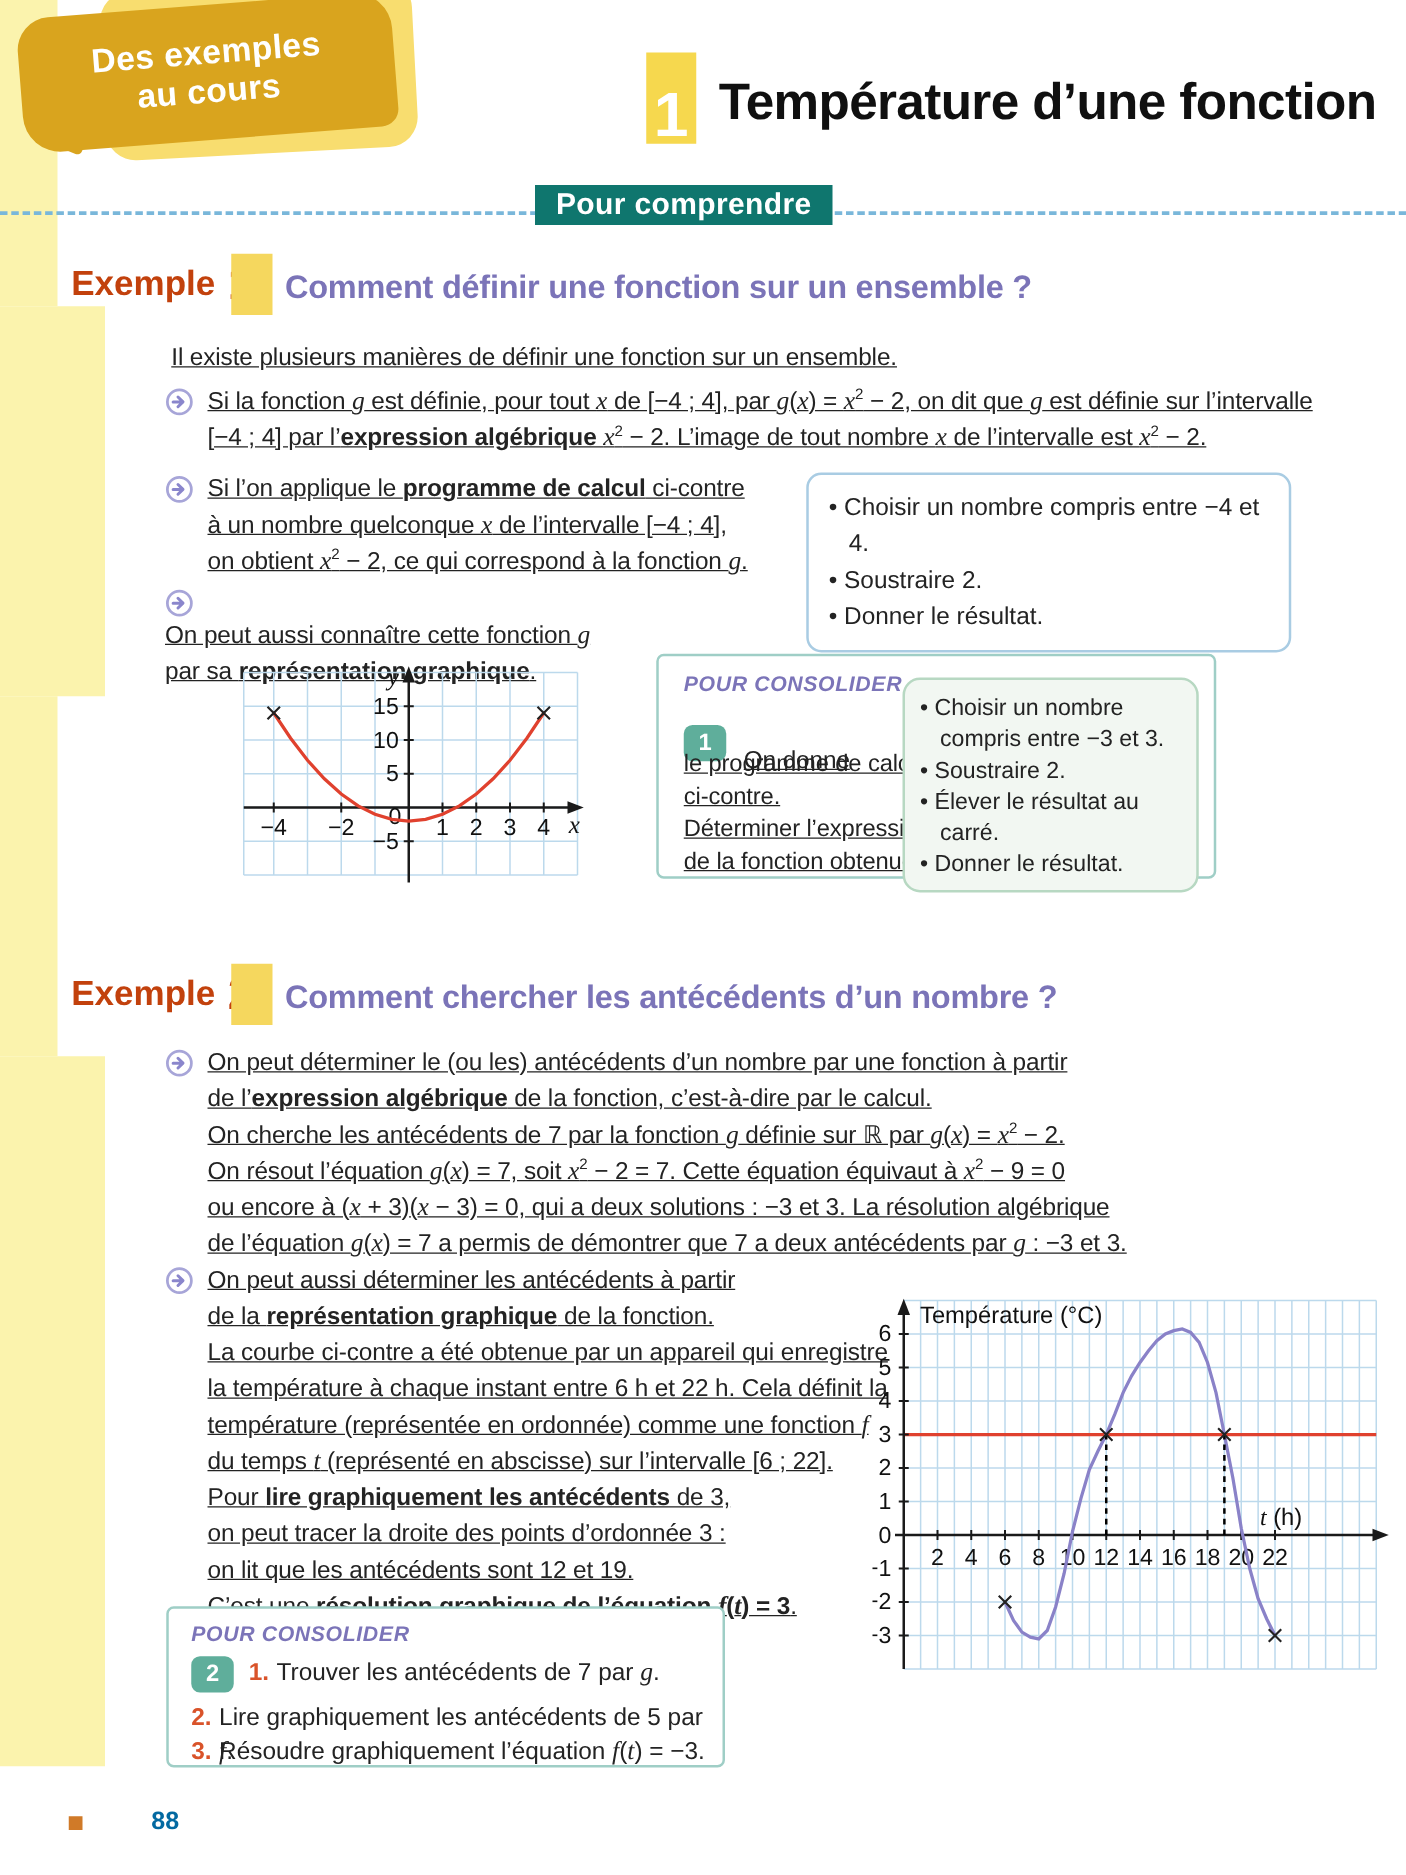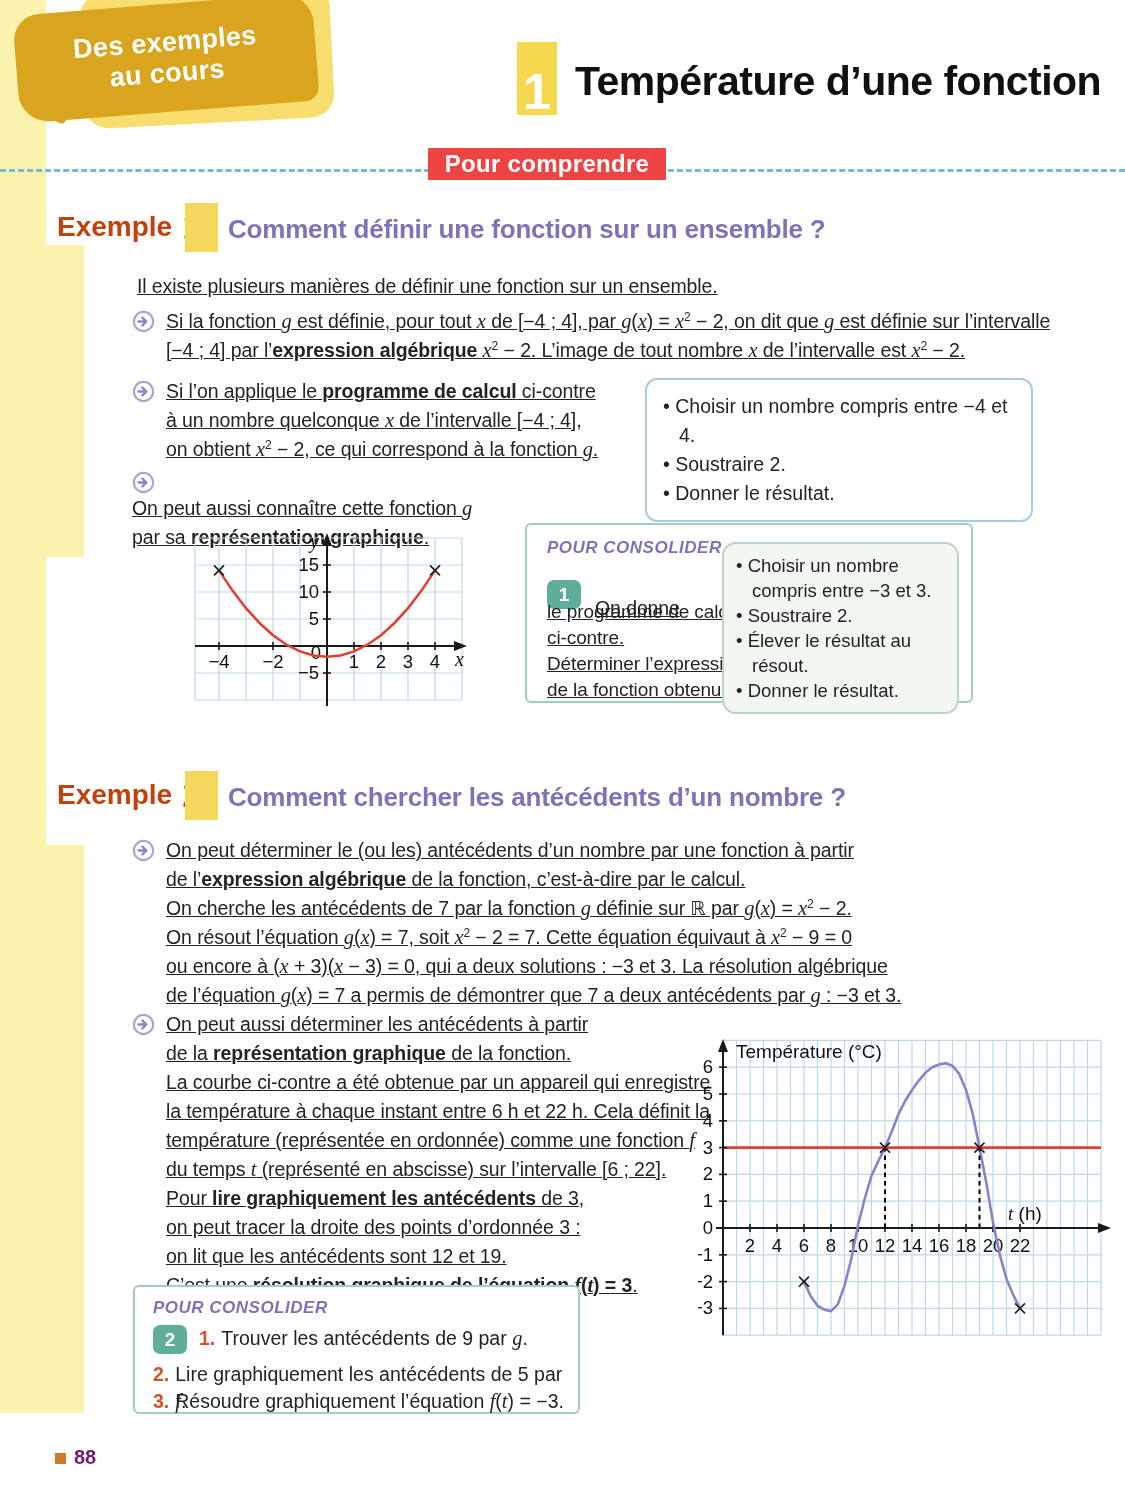--- a/index.html
+++ b/index.html
@@ -7,21 +7,21 @@
   .abs{position:absolute;}
   .ribbon{background:#fbf3ad;}
   .badge-light{background:#f8dd6f;border-radius:24px;transform:rotate(-3deg);}
   .badge{background:#d9a41e;border-radius:26px 30px 14px 30px;transform:rotate(-4.5deg);display:flex;flex-direction:column;align-items:center;justify-content:center;}
   .badge-tail{background:#d9a41e;transform:rotate(22deg);border-radius:4px;}
   .badge-line{color:#fff;font-weight:700;font-size:27px;line-height:31px;letter-spacing:.3px;}
   .chapter-box{background:#f6d84e;display:flex;align-items:flex-end;justify-content:center;}
   .chapter-num{color:#fff;font-weight:700;font-size:50px;line-height:46px;}
   .page-title{font-size:41px;font-weight:700;color:#101010;letter-spacing:-0.5px;}
   .divider{border-top:3px dashed #79b7da;height:0;}
-  .banner{background:#ef4444;color:#fff;font-weight:700;font-size:24px;display:flex;align-items:center;justify-content:center;letter-spacing:.3px;}
+  .banner{background:#0f766e;color:#fff;font-weight:700;font-size:24px;display:flex;align-items:center;justify-content:center;letter-spacing:.3px;}
   .ex-label{display:flex;align-items:center;color:#c2410c;font-weight:700;font-size:28px;}
   .ex-num{font-size:37px;margin-left:10px;}
   .ex-square{background:#f5d75e;}
   .ex-heading{color:#7b74b8;font-weight:700;font-size:26px;letter-spacing:-0.2px;}
   .ptext{font-size:19.5px;line-height:29px;letter-spacing:-0.1px;color:#232323;text-decoration:underline;}
   .bullet{display:flex;}
   .bicon{flex:0 0 auto;margin-top:3px;margin-right:11px;}
   .seg-b{font-weight:700;}
   .seg-i{font-style:italic;font-family:"Liberation Serif","DejaVu Serif",serif;font-size:1.05em;}
   .seg-bi{font-weight:700;font-style:italic;font-family:"Liberation Serif","DejaVu Serif",serif;font-size:1.05em;}
@@ -30,21 +30,21 @@
   .prog-item{font-size:19.5px;line-height:29px;padding-left:16px;text-indent:-16px;}
   .prog-item::before{content:"• ";}
   .progbox.inner{border-color:#b7d8c2;background:#f2f7f2;border-radius:14px;padding:9px 12px;}
   .progbox.inner .prog-item{font-size:18.5px;line-height:25px;}
   .consbox{border:2px solid #9fcec6;border-radius:6px;background:#fff;box-sizing:border-box;}
   .cons-head{font-size:17px;font-weight:700;font-style:italic;color:#7b74b8;letter-spacing:.5px;}
   .badge-num{width:34px;height:29px;background:#5fae9b;color:#fff;border-radius:7px;font-weight:700;font-size:19px;display:flex;align-items:center;justify-content:center;flex:0 0 auto;}
   .cons-num{color:#d9532a;font-weight:700;margin-right:6px;}
   .cons-row{display:flex;align-items:baseline;font-size:19.5px;line-height:27px;}
   .footer-square{background:#d07a28;}
-  .footer-num{font-size:20px;font-weight:700;color:#701a75;}
+  .footer-num{font-size:20px;font-weight:700;color:#0369a1;margin-left:47px;}
 </style>
 </head>
 <body>
 
 <div class="abs ribbon" style="left:0;top:0;width:46px;height:245px;"></div>
 <div class="abs ribbon" style="left:0;top:245px;width:84px;height:312px;"></div>
 <div class="abs ribbon" style="left:0;top:557px;width:46px;height:288px;"></div>
 <div class="abs ribbon" style="left:0;top:845px;width:84px;height:568px;"></div>
 
 <div class="abs badge-light" style="left:82px;top:-12px;width:250px;height:135px;"></div>
@@ -155,21 +155,21 @@
 <div class="abs consbox" style="left:525px;top:523px;width:448px;height:180px;">
   <div class="abs cons-head" style="left:20px;top:13px;">POUR CONSOLIDER</div>
   <div class="abs" style="left:20px;top:41px;display:flex;align-items:center;">
     <span class="badge-num">1</span>
     <span class="ptext" style="margin-left:14px;margin-top:28px;">On donne</span>
   </div>
   <div class="abs ptext" style="left:20px;top:74px;width:220px;line-height:26px;font-size:19px;"><span>le programme de calcul</span><br><span>ci-contre.</span><br><span>Déterminer l’expression</span><br><span>de la fonction obtenue.</span></div>
   <div class="abs progbox inner" style="left:195px;top:17px;width:237px;">
     <div class="prog-item">Choisir un nombre compris entre −3 et 3.</div>
     <div class="prog-item">Soustraire 2.</div>
-    <div class="prog-item">Élever le résultat au résout.</div>
+    <div class="prog-item">Élever le résultat au carré.</div>
     <div class="prog-item">Donner le résultat.</div>
   </div>
 </div>
 
 <div class="abs ex-label" style="left:57px;top:774px;">
   <span>Exemple</span>
   <span class="ex-num">2</span>
 </div>
 <div class="abs ex-square" style="left:185px;top:771px;width:33px;height:49px;"></div>
 <div class="abs ex-heading" style="left:228px;top:782px;">Comment chercher les antécédents d’un nombre ?</div>
@@ -288,21 +288,21 @@
     <path d="M317,275.4L327,285.4M317,285.4L327,275.4" stroke="#222" stroke-width="1.7" fill="none"></path>
     <text x="38" y="30" font-size="19" fill="#111" font-family="&quot;Liberation Sans&quot;, sans-serif">Température (°C)</text>
     <text x="310" y="192" font-size="19" fill="#111" font-family="&quot;Liberation Sans&quot;, sans-serif"><tspan font-style="italic" font-family="Liberation Serif, serif">t</tspan><tspan> (h)</tspan></text>
   </svg>
 
 <div class="abs consbox" style="left:133px;top:1285px;width:447px;height:129px;">
   <div class="abs cons-head" style="left:18px;top:11px;">POUR CONSOLIDER</div>
   <div class="abs cons-row" style="left:18px;top:38px;">
     <span class="badge-num" style="align-self:center;margin-right:12px;">2</span>
     <span class="cons-num">1.</span>
-    <span><span>Trouver les antécédents de 9 par </span><span class="seg-i">g</span><span>.</span></span>
+    <span><span>Trouver les antécédents de 7 par </span><span class="seg-i">g</span><span>.</span></span>
   </div>
   <div class="abs cons-row" style="left:18px;top:74px;">
     <span class="cons-num">2.</span>
     <span><span>Lire graphiquement les antécédents de 5 par </span><span class="seg-i">f</span><span>.</span></span>
   </div>
   <div class="abs cons-row" style="left:18px;top:101px;">
     <span class="cons-num">3.</span>
     <span><span>Résoudre graphiquement l’équation </span><span class="seg-i">f</span><span>(</span><span class="seg-i">t</span><span>) = −3.</span></span>
   </div>
 </div>

